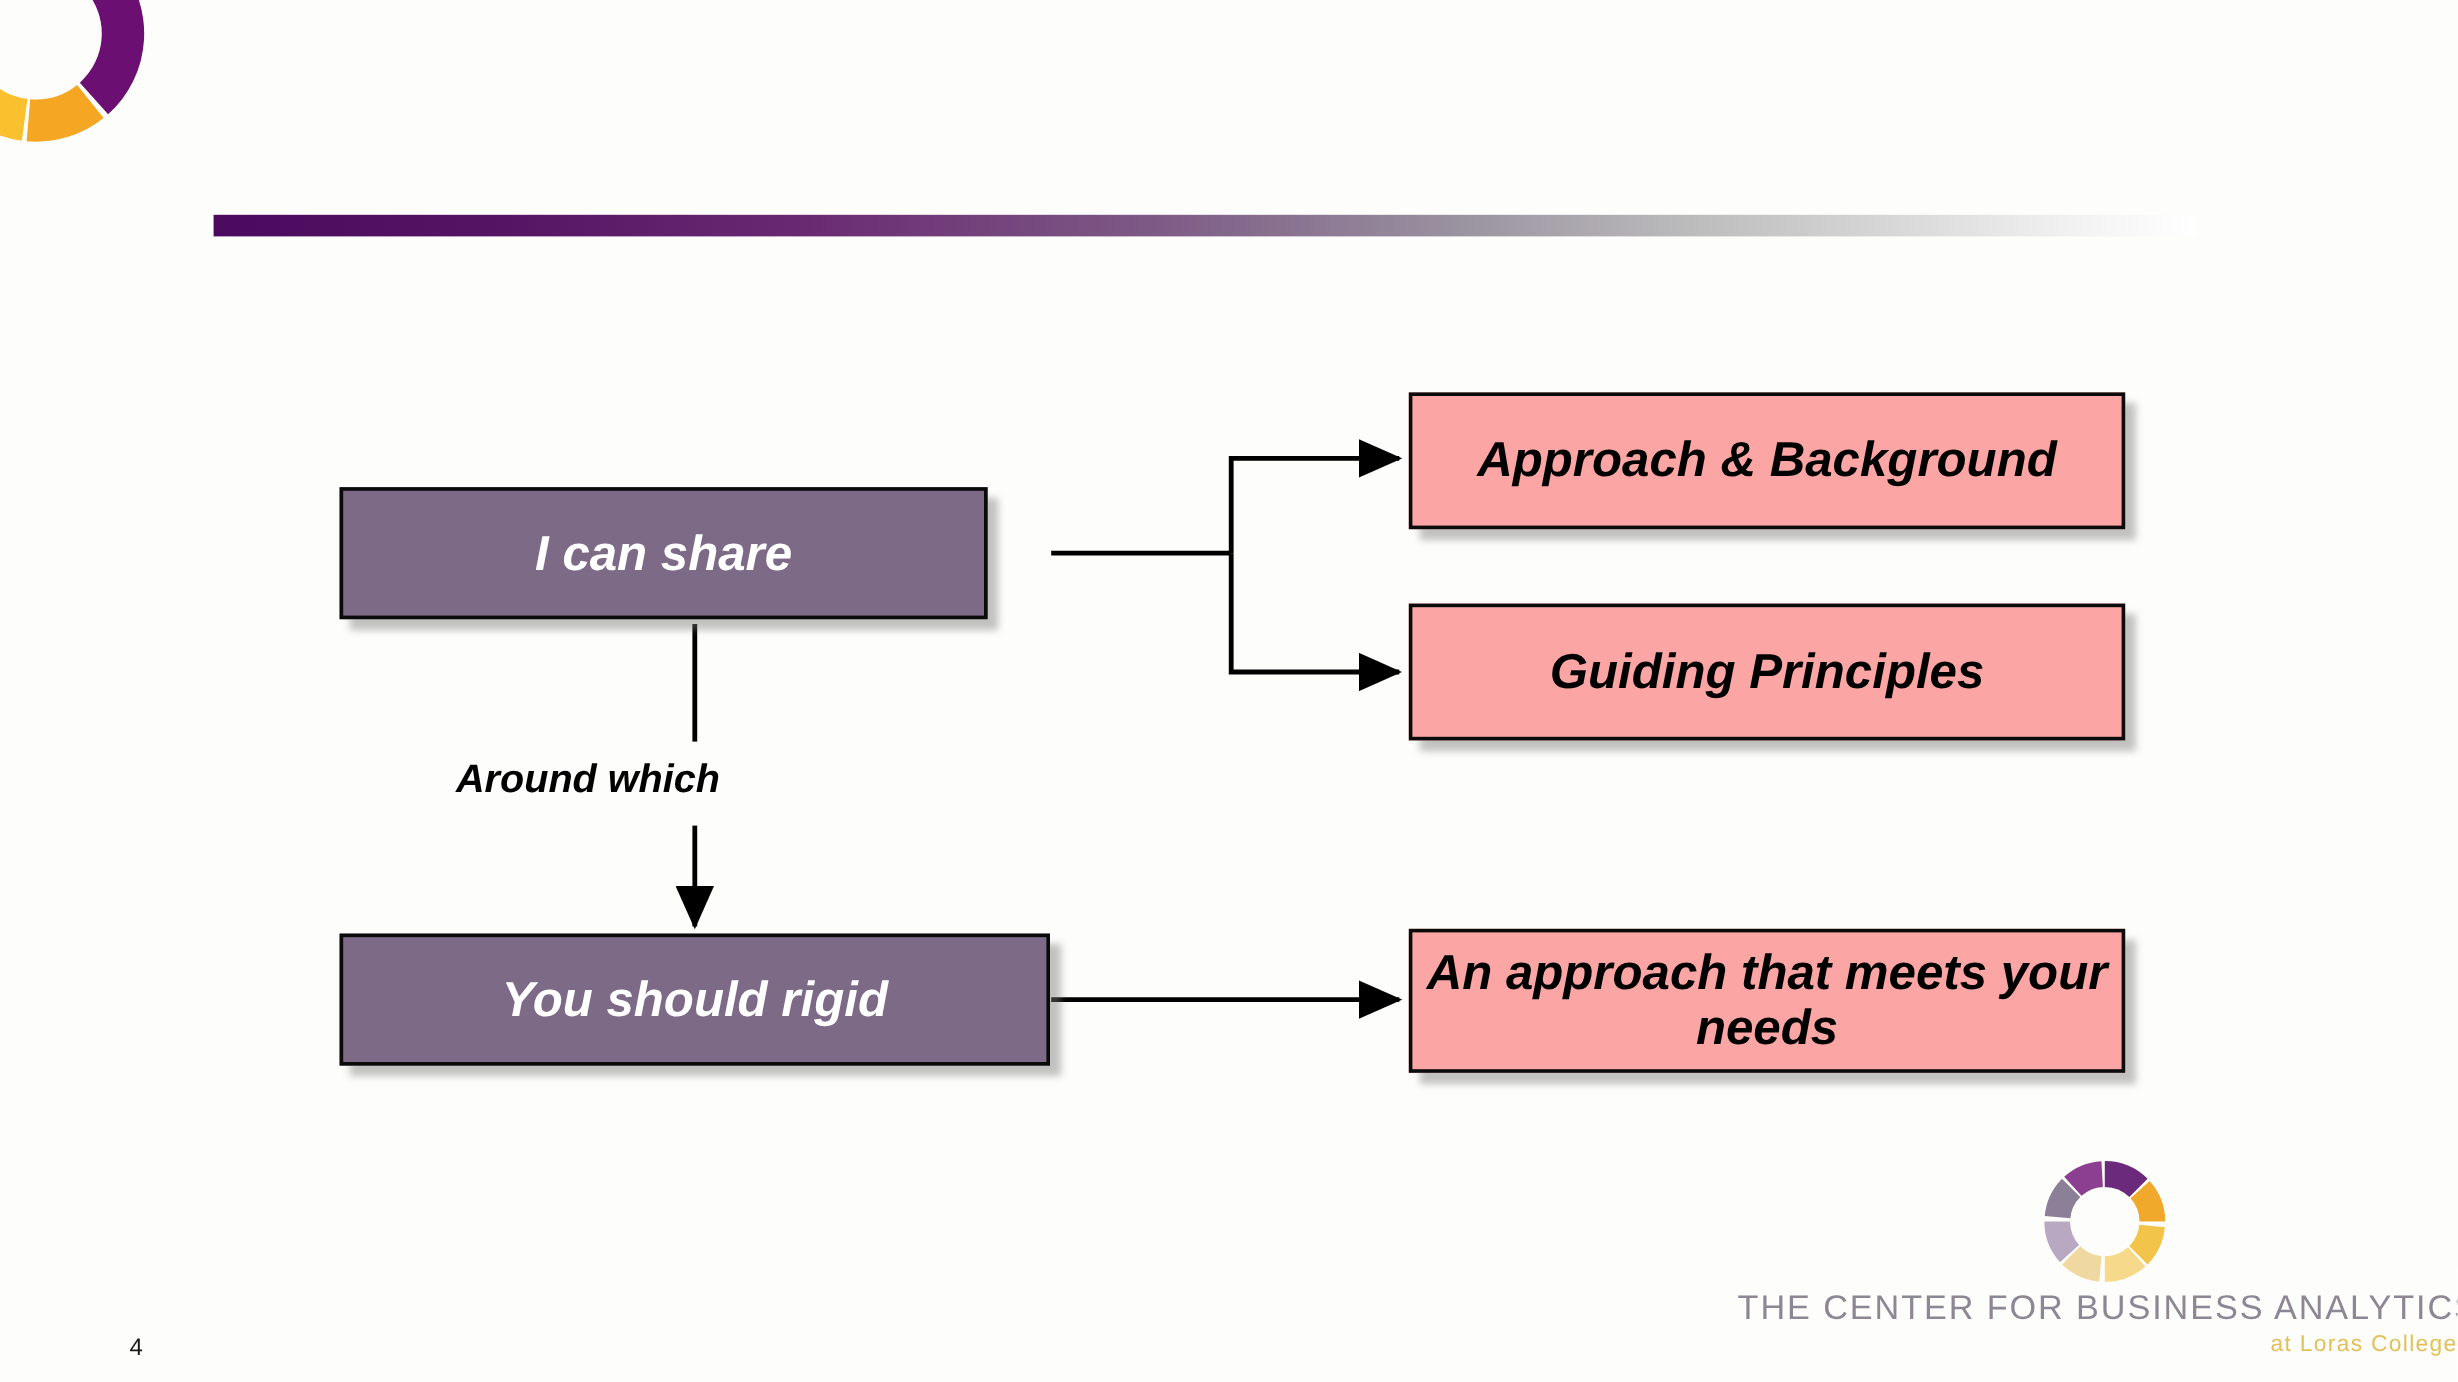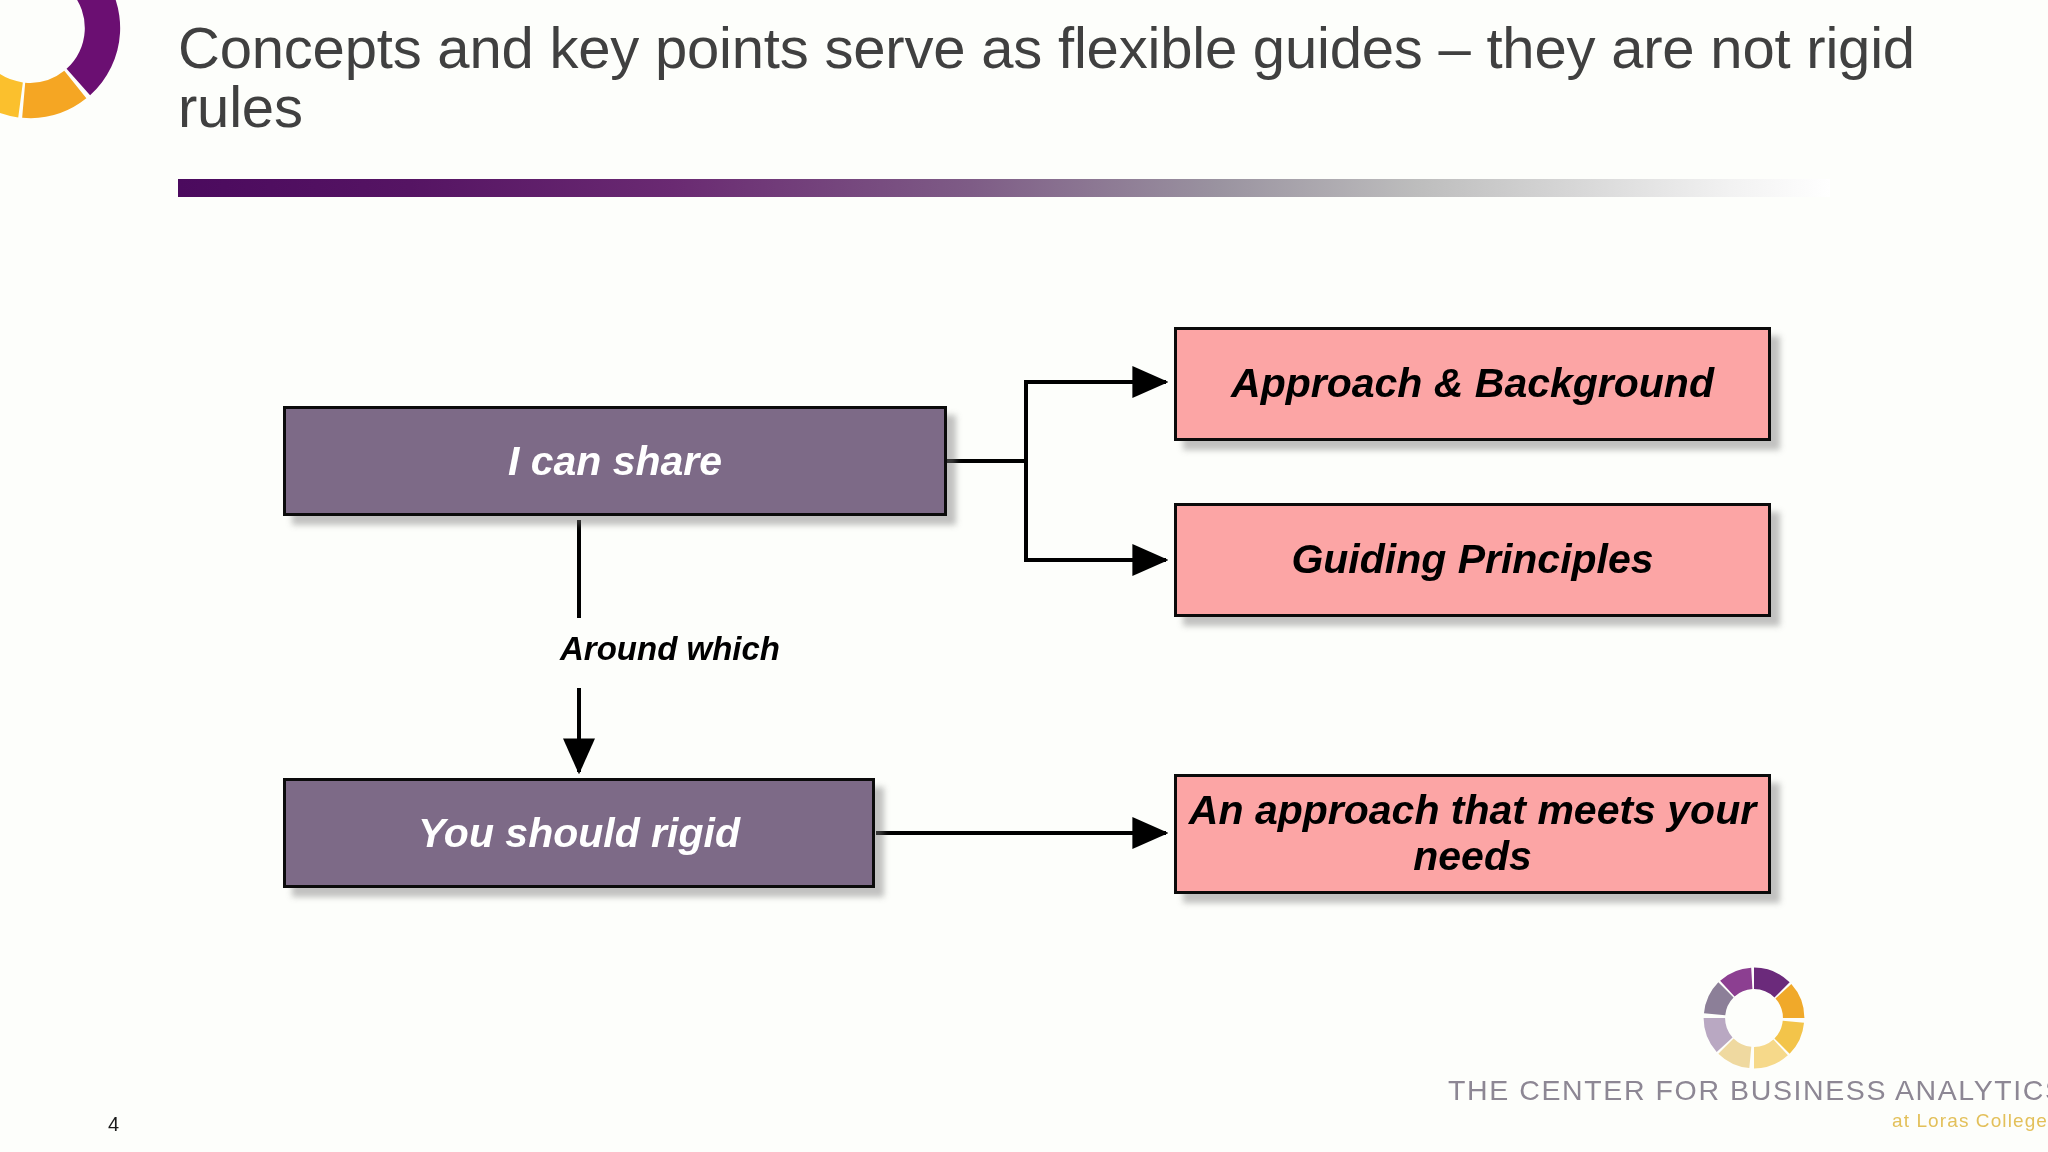--- a/index.html
+++ b/index.html
@@ -75,33 +75,33 @@
     color: #ffffff;
     font-size: 41px;
   }
   .node.gray {
     background: #fca5a5;
     color: #000000;
     font-size: 41px;
     line-height: 1.12;
   }
 
-  #node-share   { left: 283px; top: 406px;  width: 664px; height: 110px; }
+  #node-share   { left: 283px; top: 406px;  width: 540px; height: 110px; }
   #node-adopt   { left: 283px; top: 778px;  width: 592px; height: 110px; }
   #node-approach{ left: 1174px; top: 327px; width: 597px; height: 114px; }
   #node-guiding { left: 1174px; top: 503px; width: 597px; height: 114px; }
   #node-meets   { left: 1174px; top: 774px; width: 597px; height: 120px; }
 
   
   #label-around {
     position: absolute;
     left: 380px;
     top: 630px;
     width: 400px;
-    text-align: right;
+    text-align: left;
     font-size: 33px;
     font-weight: bold;
     font-style: italic;
     color: #000000;
   }
 
   
   #connectors {
     position: absolute;
     left: 0; top: 0;
@@ -174,21 +174,20 @@
     <g transform="translate(100,100)">
 
       <path d="M 0 -92 A 92 92 0 0 1 65.05 -65.05 L 39.6 -39.6 A 56 56 0 0 0 0 -56 Z" fill="#7a4b86"></path>
       <path d="M 68.6 -61.3 A 92 92 0 0 1 61.3 68.6 L 37.3 41.7 A 56 56 0 0 0 41.7 -37.3 Z" fill="#6b0f72"></path>
       <path d="M 57.5 71.8 A 92 92 0 0 1 -8.0 91.6 L -4.9 55.8 A 56 56 0 0 0 35.0 43.7 Z" fill="#f5a623"></path>
       <path d="M -12.0 91.2 A 92 92 0 0 1 -74.0 54.6 L -45.0 33.2 A 56 56 0 0 0 -7.3 55.5 Z" fill="#fbc02d"></path>
       <path d="M -76.3 51.3 A 92 92 0 0 1 -91.0 13.5 L -55.4 8.2 A 56 56 0 0 0 -46.4 31.2 Z" fill="#f9b82b"></path>
     </g>
   </svg>
 
-  <div id="title">Concepts and key points serve as flexible guides – they are not rigid rules</div>
   <div id="title-rule"></div>
 
   <svg id="connectors" viewBox="0 0 2048 1152">
     <defs>
       <marker id="arrowhead" markerWidth="9" markerHeight="8" refX="8.4" refY="4" orient="auto" markerUnits="strokeWidth">
         <path d="M0,0 L9,4 L0,8 z" fill="#000000"></path>
       </marker>
     </defs>
 
     <path d="M 876 461 L 1026 461" stroke="#000000" stroke-width="4" fill="none"></path>

